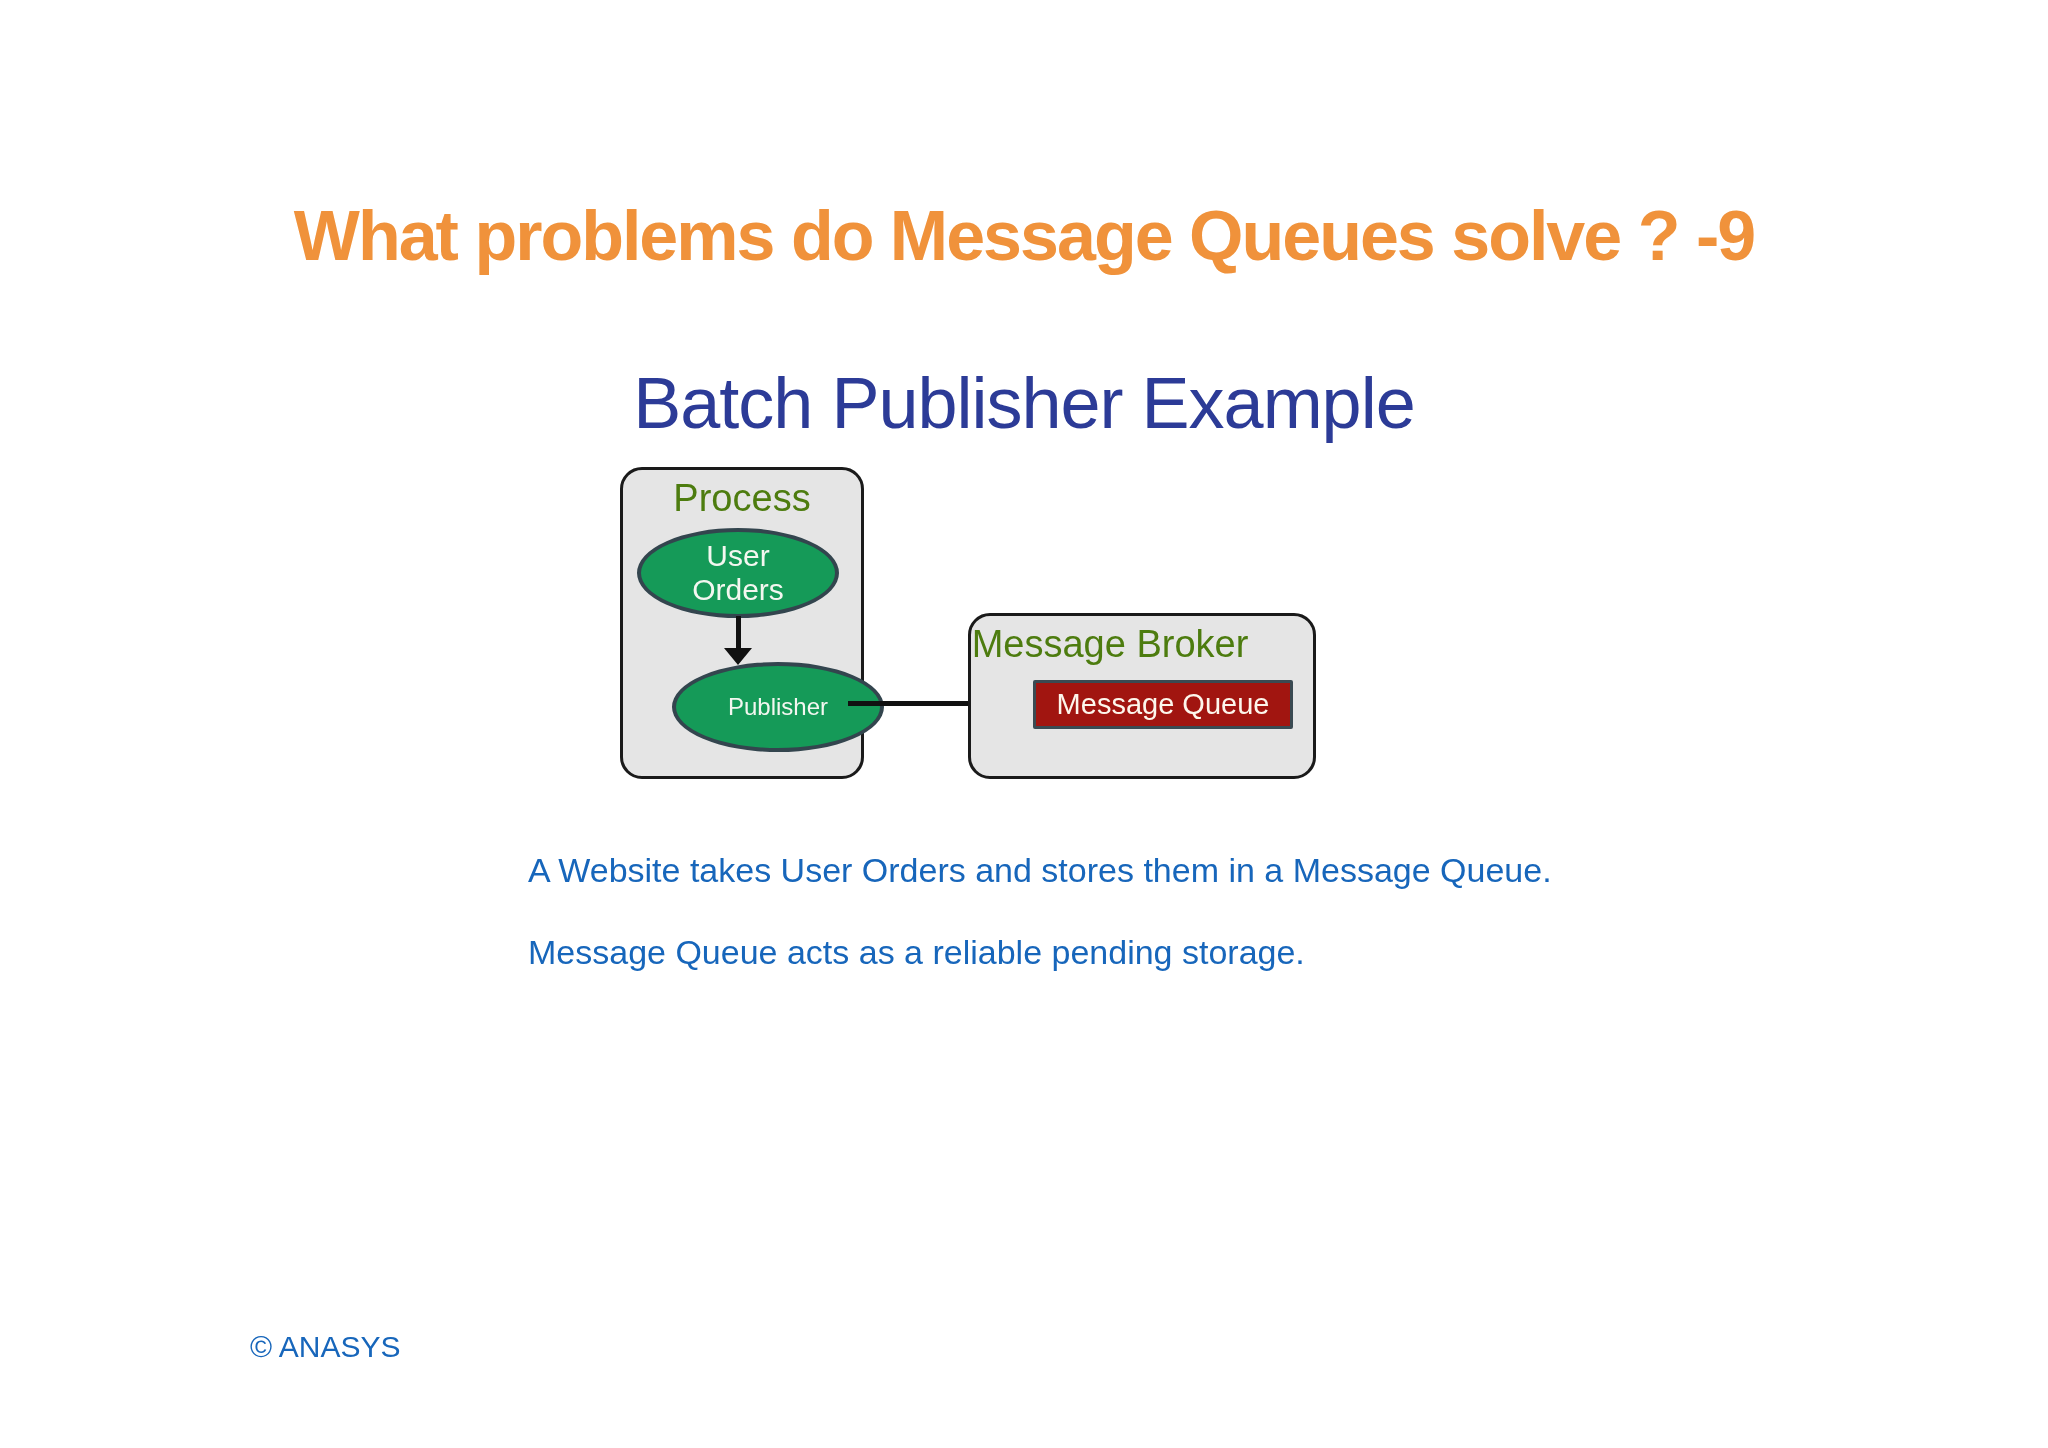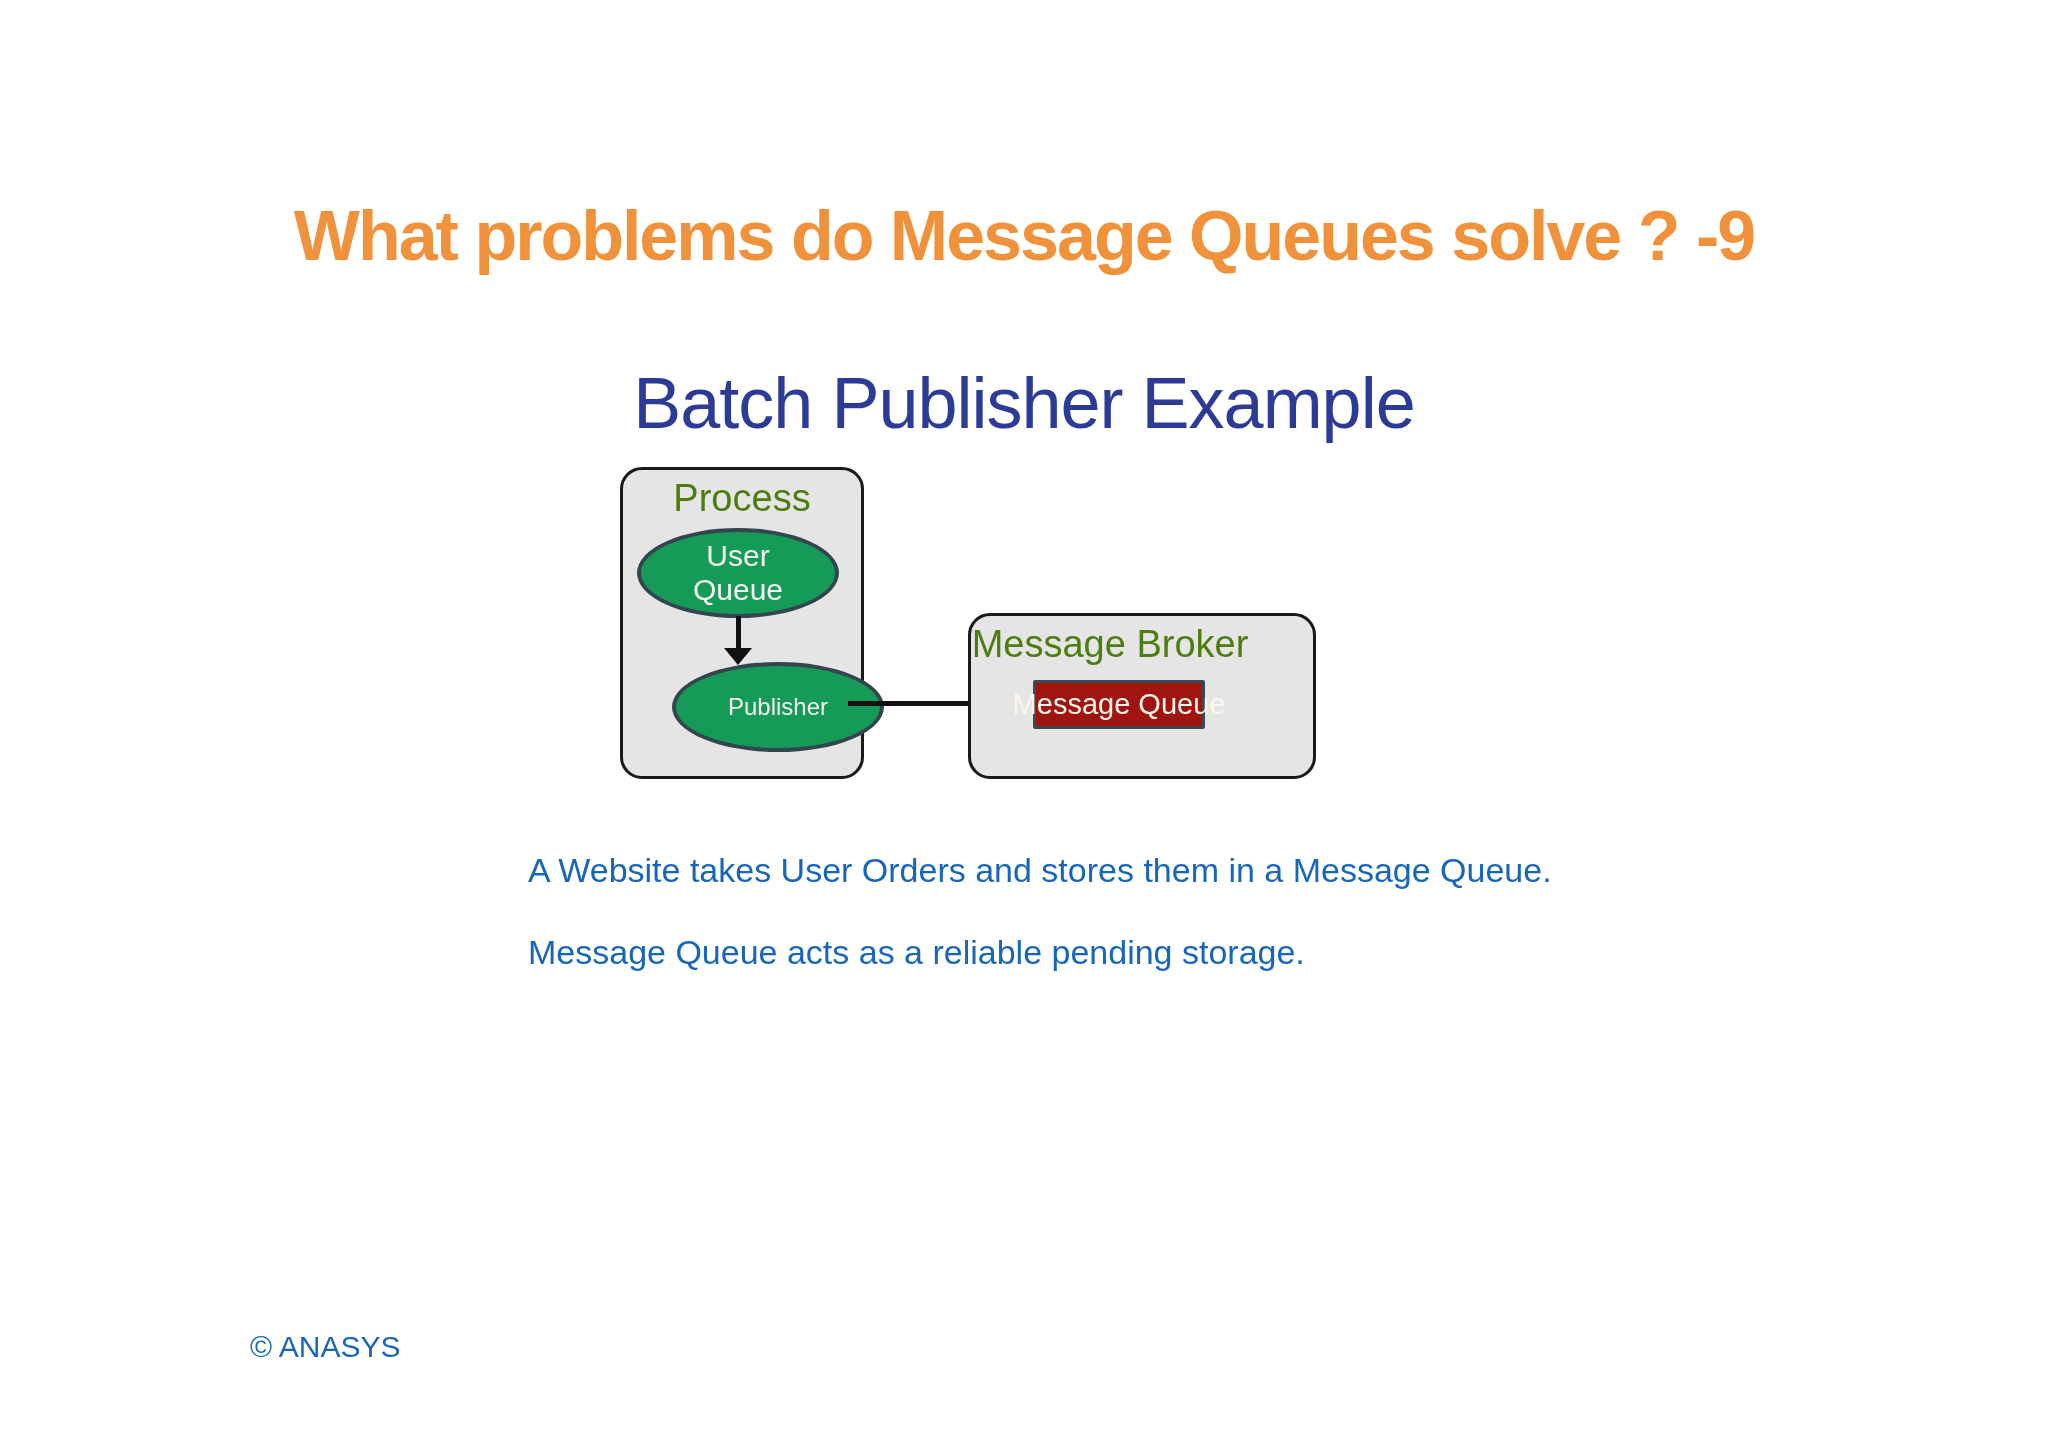--- a/index.html
+++ b/index.html
@@ -64,21 +64,21 @@
     align-items: center;
     justify-content: center;
     flex-direction: column;
     color: #F3F7F0;
     text-align: center;
   }
   .user-orders { left: 637px; top: 488px; width: 202px; height: 90px; font-size: 30px; line-height: 1.15; align-items: center; }
   .publisher   { left: 672px; top: 622px; width: 212px; height: 90px; font-size: 24px; }
 
   .queue-box {
-    left: 1033px; top: 640px; width: 172px; height: 49px;
+    left: 1033px; top: 640px; width: 260px; height: 49px;
     background: #A11510;
     border: 3px solid #3A4A52;
     border-radius: 2px;
     box-sizing: border-box;
     display: flex;
     align-items: center;
     justify-content: center;
     color: #FDF6EC;
     font-size: 29px;
     white-space: nowrap;
@@ -132,21 +132,21 @@
 
   <div class="abs title">What problems do Message Queues solve ? -9</div>
 
   <div class="abs subtitle">Batch Publisher Example</div>
 
   <div class="abs group-box process-box"></div>
   <div class="abs group-label process-label">Process</div>
 
   <div class="abs node-ellipse user-orders">
     <span>User</span>
-    <span>Queue</span>
+    <span>Orders</span>
   </div>
 
   <div class="abs v-line"></div>
   <div class="abs v-head"></div>
 
   <div class="abs node-ellipse publisher">
     <span>Publisher</span>
   </div>
 
   <div class="abs h-line"></div>

